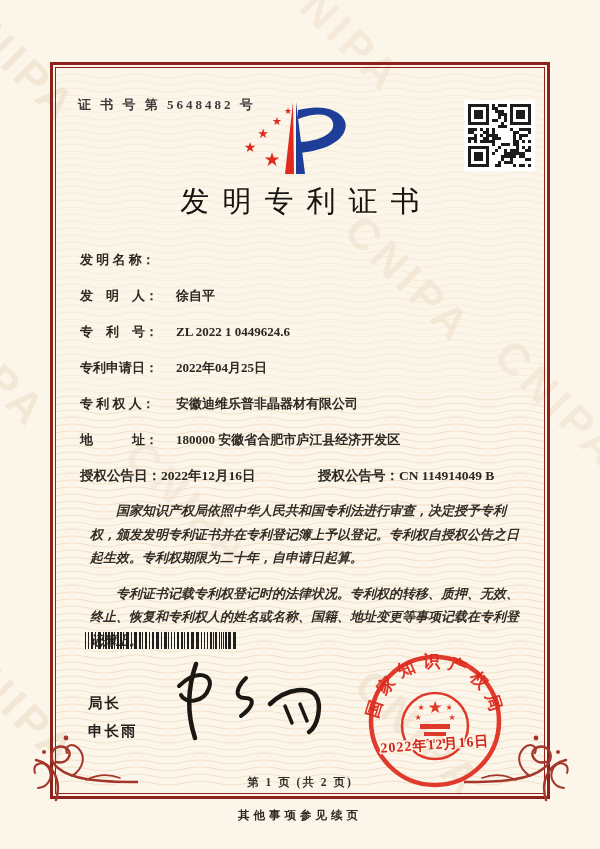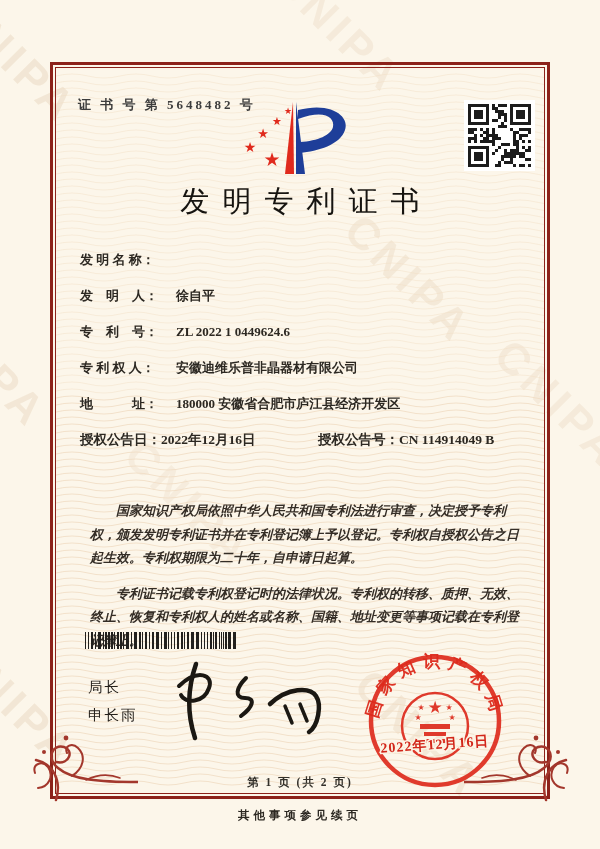--- a/index.html
+++ b/index.html
@@ -48,23 +48,23 @@
   .grant-row{display:flex;font-size:13.5px;font-weight:600;color:#2c2822;line-height:21px;margin-top:0px;}
   .grant-pair{white-space:nowrap;}
   .grant-pair.first{width:238px;}
   .paras{
     position:absolute;left:78px;right:68px;top:487px;
     font-size:13px;line-height:23.5px;color:#342d26;font-style:italic;font-weight:600;
   }
   .paras p{margin:12px;text-indent:2em;}
   .barcode{position:absolute;left:85px;top:632px;line-height:0;}
   .signer{
-    position:absolute;left:88px;top:678px;
+    position:absolute;left:88px;top:694px;
     font-family:"Liberation Sans","DejaVu Sans",sans-serif;
-    font-size:14.5px;font-weight:400;letter-spacing:2px;color:#26221d;
+    font-size:14.5px;font-weight:700;letter-spacing:2px;color:#26221d;
   }
   .signer div{margin-bottom:9px;}
   .signature{position:absolute;left:158px;top:652px;}
   .seal{position:absolute;left:362px;top:648px;}
   .page-no{
     position:absolute;left:0;right:0;top:775px;text-align:center;
     font-size:11.5px;letter-spacing:2px;color:#33302a;font-weight:600;
   }
   .footer-note{
     position:absolute;left:0;right:0;top:808px;text-align:center;
@@ -349,20 +349,24 @@
       </div>
       <div class="field-row">
         <span class="field-label">发　明　人：</span>
         <span class="field-value">徐自平</span>
       </div>
       <div class="field-row">
         <span class="field-label">专　利　号：</span>
         <span class="field-value">ZL 2022 1 0449624.6</span>
       </div>
       <div class="field-row">
+        <span class="field-label">专利申请日：</span>
+        <span class="field-value">2022年04月25日</span>
+      </div>
+      <div class="field-row">
         <span class="field-label">专 利 权 人：</span>
         <span class="field-value">安徽迪维乐普非晶器材有限公司</span>
       </div>
       <div class="field-row">
         <span class="field-label">地　　　址：</span>
         <span class="field-value">180000  安徽省合肥市庐江县经济开发区</span>
       </div>
       <div class="grant-row">
         <span class="grant-pair first">
           <span>授权公告日：</span><span>2022年12月16日</span>

